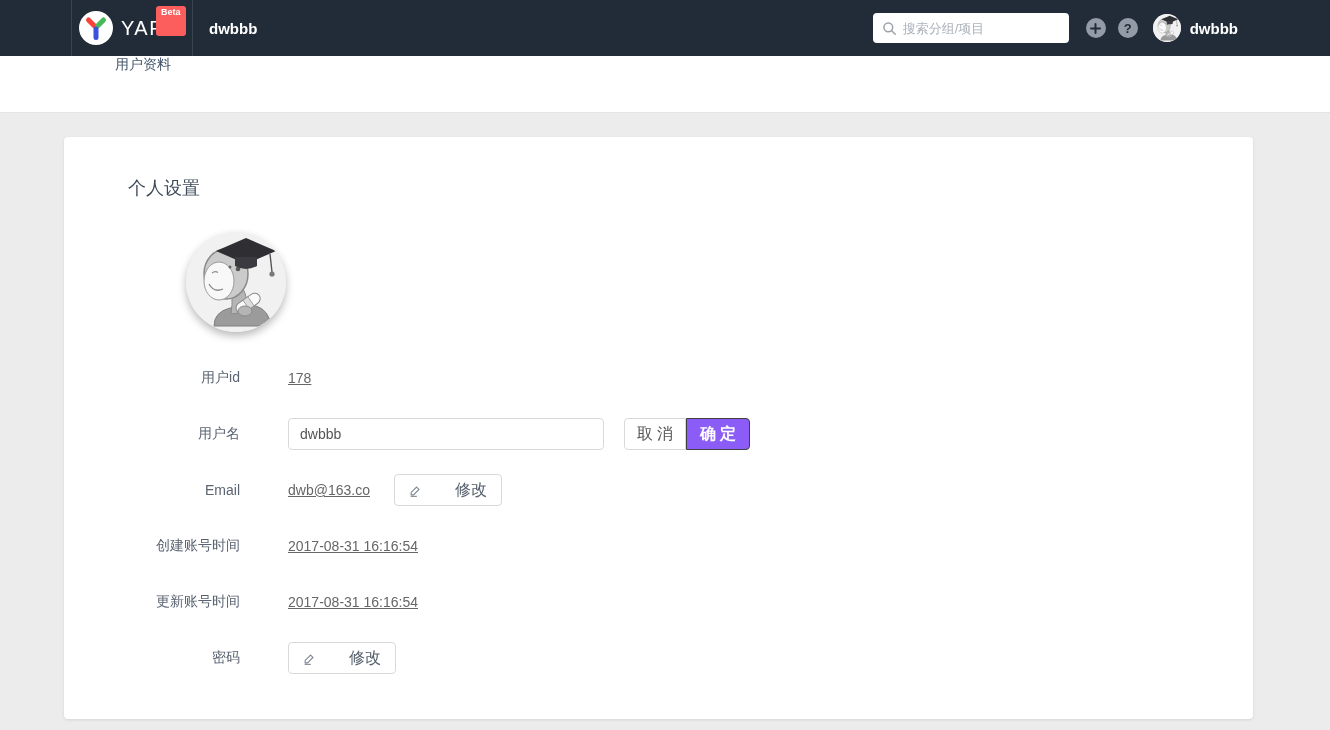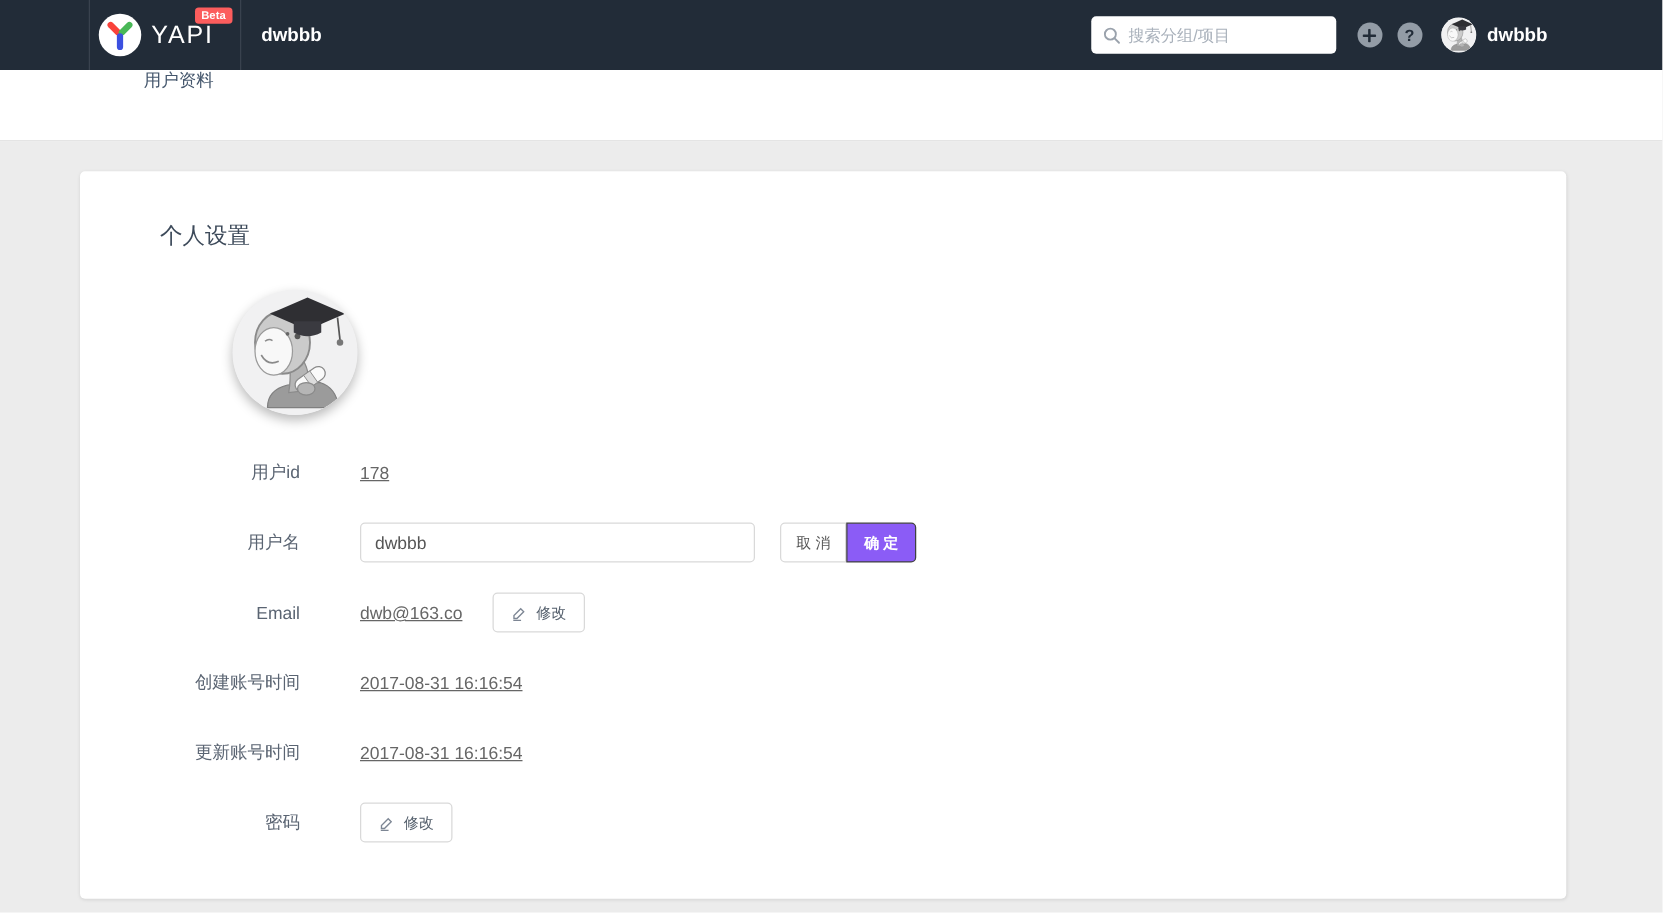--- a/index.html
+++ b/index.html
@@ -17,21 +17,21 @@
   .nav-left-spacer { width:72px; height:56px; border-right:1px solid #39424e; flex:none; }
   .logo-area {
     height:56px; width:121px; flex:none;
     display:flex; align-items:center; padding-left:6px;
     border-right:1px solid #39424e; position:relative; cursor:pointer;
   }
   .logo-text { margin-left:7px; font-size:20px; letter-spacing:1.5px; color:#fff; font-weight:500; }
   .beta-badge {
     position:absolute; left:84px; top:6px;
     background:#fc5d5d; color:#fff; font-size:9px; font-weight:700;
-    padding:2px 5px 2px; border-radius:3px; line-height:1;
+    padding:2px 5px 19px; border-radius:3px; line-height:1;
   }
   .breadcrumb { margin-left:16px; font-size:15px; font-weight:700; color:#fff; }
   .nav-right { margin-left:auto; display:flex; align-items:center; padding-right:92px; }
   .search-box {
     width:196px; height:30px; background:#fff; border-radius:4px;
     display:flex; align-items:center; padding:0 9px; margin-right:17px;
   }
   .search-box svg { flex:none; }
   .search-input {
     border:none; outline:none; background:transparent;
@@ -75,35 +75,35 @@
   .row-label { width:112px; text-align:right; font-size:14px; color:#5a6472; flex:none; }
   .row-content { margin-left:48px; display:flex; align-items:center; }
   .row-value { font-size:14px; color:#666;text-decoration:underline; }
   .text-input {
     width:316px; height:32px; border:1px solid #d9d9d9; border-radius:4px;
     padding:0 11px; font-size:14px; color:#555; outline:none;
     font-family:"Liberation Sans","DejaVu Sans",sans-serif;
   }
   .btn-group { display:flex; margin-left:20px; }
   .btn {
-    height:32px; font-size:12px; cursor:pointer; line-height:1;
+    height:32px; font-size:16px; cursor:pointer; line-height:1;
     display:inline-flex; align-items:center; justify-content:center;
-    font-family:Liberation Sans, sans-serif;
+    font-family:Liberation Serif, serif;
   }
   .btn-cancel {
     padding:0 12px; background:#fff; color:#555;
     border:1px solid #d9d9d9; border-radius:4px 0 0 4px;
   }
   .btn-ok {
     padding:0 13px; background:#8b5cf6; color:#fff; font-weight:700;
     border:1px solid #404040; border-radius:0 4px 4px 0;
   }
   .btn-edit {
     padding:0 14px; background:#fff; color:#55606d;
-    border:1px solid #d9d9d9; border-radius:4px;
+    border:1px solid #d9d9d9; border-radius:4px;gap:26px;
   }
   .btn-edit svg { margin-right:7px; }
   .gap-24 { margin-right:24px; }
   .hidden-defs { position:absolute; width:0; height:0; overflow:hidden; }
 </style>
 </head>
 <body>
 
 <svg class="hidden-defs" aria-hidden="true">
   <defs>

